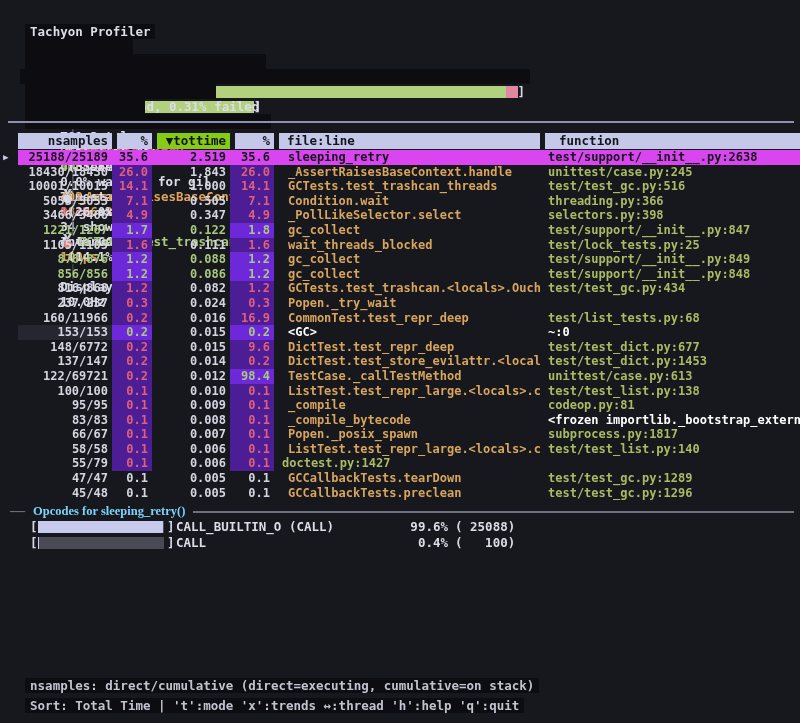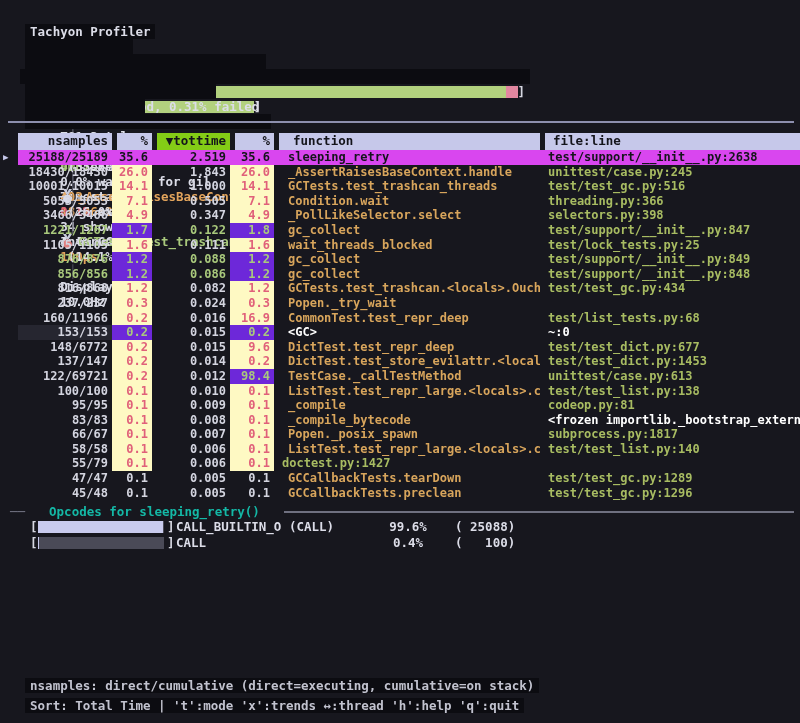--- a/index.html
+++ b/index.html
@@ -34,54 +34,54 @@
 
   
   .rule { position:absolute; left:8px; right:6px; border-top:2px solid #8d8fae; }
 
   
   .thead, .trow {
     display:grid;
     grid-template-columns:18px 94px 40px 78px 44px 266px 260px;
     position:relative;
   }
-  .thead { position:absolute; left:0; top:133px; width:800px; height:32px; line-height:15px; }
+  .thead { position:absolute; left:0; top:133px; width:800px; height:16px; line-height:15px; }
   .thead .hc { background:#c6c8ea; color:#14141b; text-align:right; padding-right:4px; white-space:pre; }
   .thead .hc.left { text-align:left; padding-left:8px; }
   .thead .hc.gapL { border-left:5px solid #17171e; }
   .thead .hc.sorted { background:#84cc16; }
   .thead .hc.mk { background:transparent; }
   #tbody { position:absolute; left:0; top:150px; width:800px; }
   .trow { height:14.6px; line-height:14.6px; font-size:12px; }
   .trow .cell { text-align:right; padding-right:4px; white-space:pre; overflow:hidden; color:#d4d5e0; }
   .trow .cell.fn { text-align:left; padding:0 0 0 14px; color:#d8a55c; }
   .trow .cell.file { text-align:left; padding-left:8px; color:#a8bc62; }
   .trow .cell.mk { color:#c6c8ea; font-size:9px; text-align:left; padding-left:3px; }
   .trow .cell.r { color:#e0607a; }
-  .trow .cell.p.r { background:#fef9c3; }
+  .trow .cell.p.r { background:#4c1d95; }
   .trow .cell.g { color:#a9c97c; }
   .trow .cell.p.g { background:#6d28d9; }
   .trow .cell.w { color:#ffffff; }
   .trow .cell.hl { background:#262630; }
   .trow.sel .cell { background:#d946ef; color:#14141b; }
   .trow.sel .cell.mk { background:transparent; color:#c6c8ea; }
 
   
   .op-title { position:absolute; left:10px; right:6px; top:504px; height:15px; line-height:15px; display:flex; align-items:center; white-space:pre; }
   .op-title .dash { color:#6f7080; }
-  .op-title .t { margin:0 24px; color:#14b8a6; }
+  .op-title .t { margin:0 8px; color:#7dd3fc;font-family:Liberation Serif, serif; }
   .op-title .fill-line { flex:1; border-top:2px solid #6f7080; }
   .op-row { position:absolute; left:30px; right:0; height:15px; line-height:15px; }
   .op-row span { position:absolute; white-space:pre; }
   .op-row .b1 { left:0; }
   .op-row .opbar { position:absolute; left:8px; top:2px; width:126px; height:12px; background:#4a4a57; overflow:hidden; }
   .op-row .opbar i { display:block; height:100%; background:#c9cbee; }
   .op-row .b2 { left:137px; }
   .op-row .nm { left:146px; }
-  .op-row .pct { left:338px; width:80px; text-align:center; }
+  .op-row .pct { left:338px; width:80px; text-align:right; }
   .op-row .cnt { left:425px; }
 
   .footer { color:#c2c3cf; }
 </style>
 </head>
 <body>
 
 <div class="line" style="top:9px">
   <span class="chip">Tachyon Profiler</span>
 </div>
@@ -176,22 +176,22 @@
 </div>
 
 <div class="rule" style="top:121px"></div>
 
 <div class="thead">
   <div class="hc mk"></div>
   <div class="hc">nsamples</div>
   <div class="hc gapL">%</div>
   <div class="hc gapL sorted">▼tottime</div>
   <div class="hc gapL">%</div>
+  <div class="hc gapL left">file:line</div>
   <div class="hc gapL left" style="padding-left:14px">function</div>
-  <div class="hc gapL left">file:line</div>
 </div>
 
 <div id="tbody">
     <div class="trow sel">
       <div class="cell mk">▶</div>
       <div class="cell ns">25188/25189</div>
       <div class="cell p1 p">35.6</div>
       <div class="cell tot">2.519</div>
       <div class="cell p2 p">35.6</div>
       <div class="cell fn">sleeping_retry</div>

